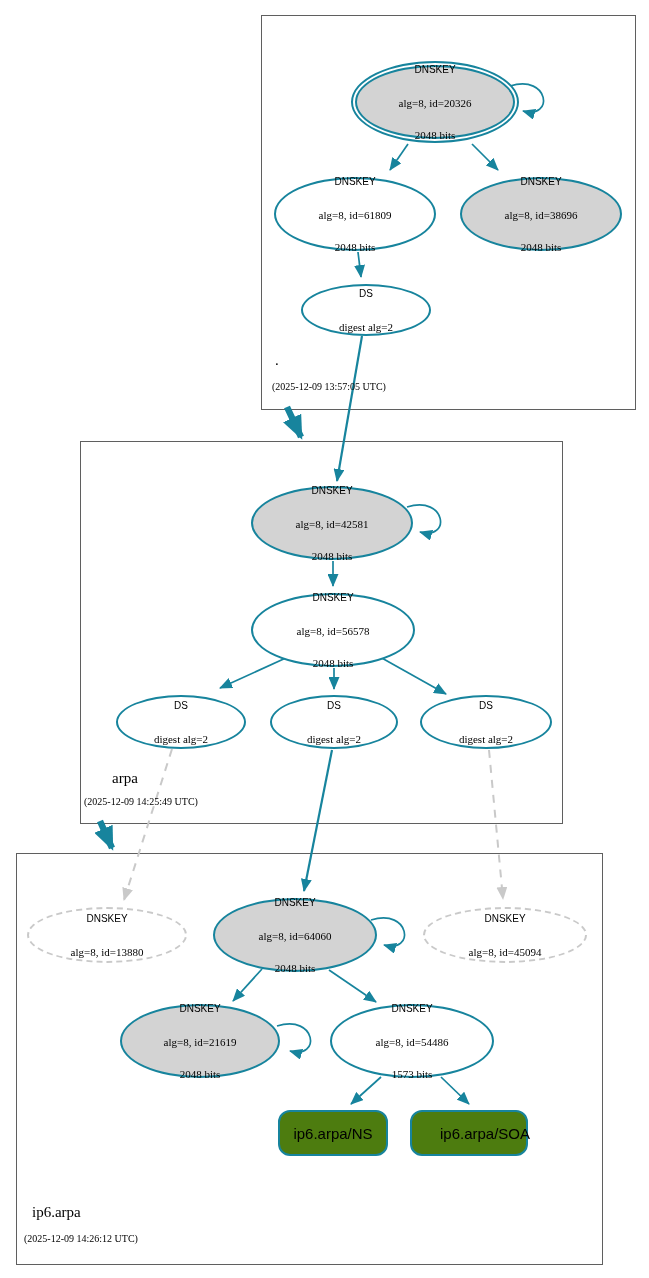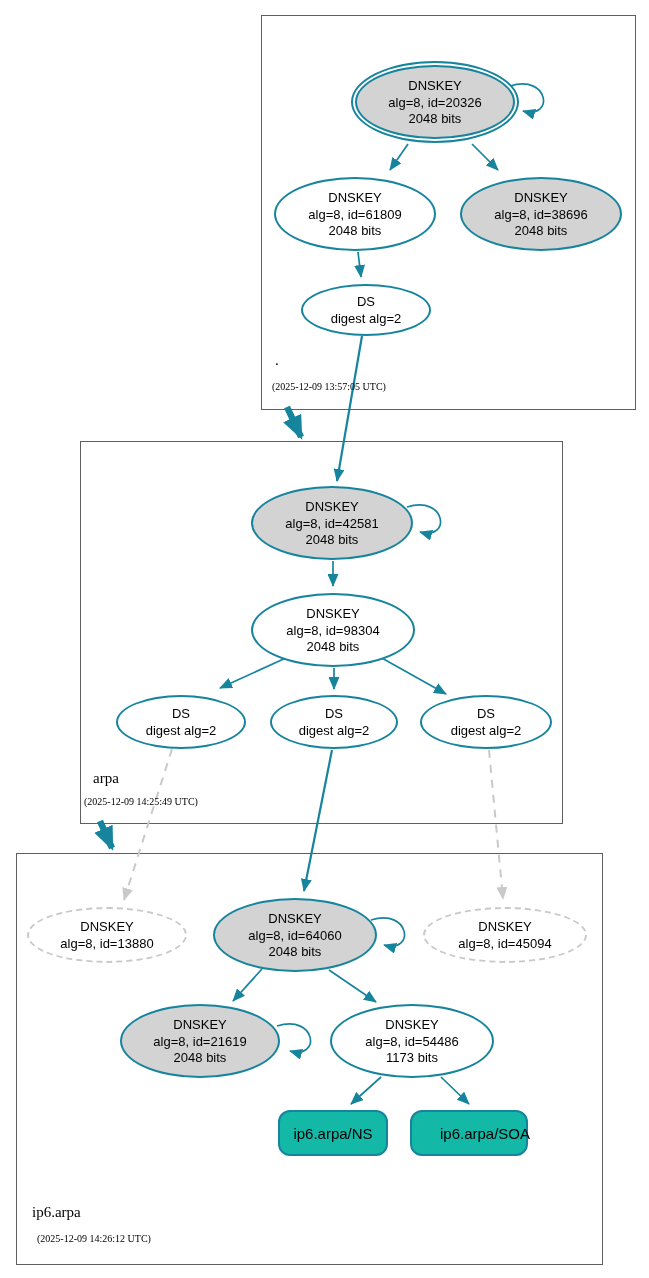--- a/index.html
+++ b/index.html
@@ -9,23 +9,23 @@
   #edges{position:absolute;left:0;top:0;width:649px;height:1278px;}
   .ellipse{position:absolute;border-radius:50%;display:flex;flex-direction:column;
            align-items:center;justify-content:center;text-align:center;box-sizing:border-box;
            background:#fff;border:2px solid #17849d;}
   .fill-gray{background:#d3d3d3;}
   .dashed{border:2px dashed #c9c9c9;background:#fff;}
   .double-outer{position:absolute;border-radius:50%;border:2px solid #17849d;background:#fff;box-sizing:border-box;}
   .double-inner{position:absolute;left:2px;top:2px;right:2px;bottom:2px;border-radius:50%;
                 border:2px solid #17849d;background:#d3d3d3;display:flex;flex-direction:column;
                 align-items:center;justify-content:center;text-align:center;}
-  .nt{font-family:"Liberation Sans", sans-serif;font-size:13px;line-height:18px;color:#000;}
-  .nd{font-family:Liberation Sans, sans-serif;font-size:13px;line-height:16px;color:#000;}
-  .rrset{position:absolute;border:2px solid #17849d;border-radius:12px;background:#14b8a6;
+  .nt{font-family:"Liberation Sans", sans-serif;font-size:10px;line-height:18px;color:#000;}
+  .nd{font-family:Liberation Serif, serif;font-size:11px;line-height:16px;color:#000;margin-top:16px;}
+  .rrset{position:absolute;border:2px solid #17849d;border-radius:12px;background:#4d7c0f;
          display:flex;align-items:center;justify-content:center;box-sizing:border-box;
          font-family:"Liberation Sans", sans-serif;font-size:15px;color:#000;}
   .zone-name{position:absolute;font-family:"Liberation Serif", serif;font-size:15px;color:#000;}
   .zone-ts{position:absolute;font-family:"Liberation Serif", serif;font-size:10px;color:#000;}
 </style>
 </head>
 <body>
 
 <div id="stage">
 
@@ -104,40 +104,40 @@
   <div class="zone-ts" style="left:272px;top:381px;">(2025-12-09 13:57:05 UTC)</div>
 
   <div class="ellipse fill-gray" style="left:251px;top:486px;width:162px;height:74px;">
     <span class="nt">DNSKEY</span>
     <span class="nd">alg=8, id=42581</span>
     <span class="nd">2048 bits</span>
   </div>
 
   <div class="ellipse" style="left:251px;top:593px;width:164px;height:74px;">
     <span class="nt">DNSKEY</span>
-    <span class="nd">alg=8, id=98304</span>
+    <span class="nd">alg=8, id=56578</span>
     <span class="nd">2048 bits</span>
   </div>
 
   <div class="ellipse" style="left:116px;top:695px;width:130px;height:54px;">
     <span class="nt">DS</span>
     <span class="nd">digest alg=2</span>
   </div>
 
   <div class="ellipse" style="left:270px;top:695px;width:128px;height:54px;">
     <span class="nt">DS</span>
     <span class="nd">digest alg=2</span>
   </div>
 
   <div class="ellipse" style="left:420px;top:695px;width:132px;height:54px;">
     <span class="nt">DS</span>
     <span class="nd">digest alg=2</span>
   </div>
 
-  <div class="zone-name" style="left:93px;top:770px;">arpa</div>
+  <div class="zone-name" style="left:112px;top:770px;">arpa</div>
   <div class="zone-ts" style="left:84px;top:796px;">(2025-12-09 14:25:49 UTC)</div>
 
   <div class="ellipse dashed" style="left:27px;top:907px;width:160px;height:56px;">
     <span class="nt">DNSKEY</span>
     <span class="nd">alg=8, id=13880</span>
   </div>
 
   <div class="ellipse fill-gray" style="left:213px;top:898px;width:164px;height:74px;">
     <span class="nt">DNSKEY</span>
     <span class="nd">alg=8, id=64060</span>
@@ -151,22 +151,22 @@
 
   <div class="ellipse fill-gray" style="left:120px;top:1004px;width:160px;height:74px;">
     <span class="nt">DNSKEY</span>
     <span class="nd">alg=8, id=21619</span>
     <span class="nd">2048 bits</span>
   </div>
 
   <div class="ellipse" style="left:330px;top:1004px;width:164px;height:74px;">
     <span class="nt">DNSKEY</span>
     <span class="nd">alg=8, id=54486</span>
-    <span class="nd">1173 bits</span>
+    <span class="nd">1573 bits</span>
   </div>
 
   <div class="rrset" style="left:278px;top:1110px;width:110px;height:46px;">ip6.arpa/NS</div>
   <div class="rrset" style="left:410px;top:1110px;width:118px;height:46px;padding-left:32px;">ip6.arpa/SOA</div>
 
   <div class="zone-name" style="left:32px;top:1204px;text-align:right;">ip6.arpa</div>
-  <div class="zone-ts" style="left:37px;top:1233px;">(2025-12-09 14:26:12 UTC)</div>
+  <div class="zone-ts" style="left:24px;top:1233px;">(2025-12-09 14:26:12 UTC)</div>
 
 </div>
 
 </body></html>

